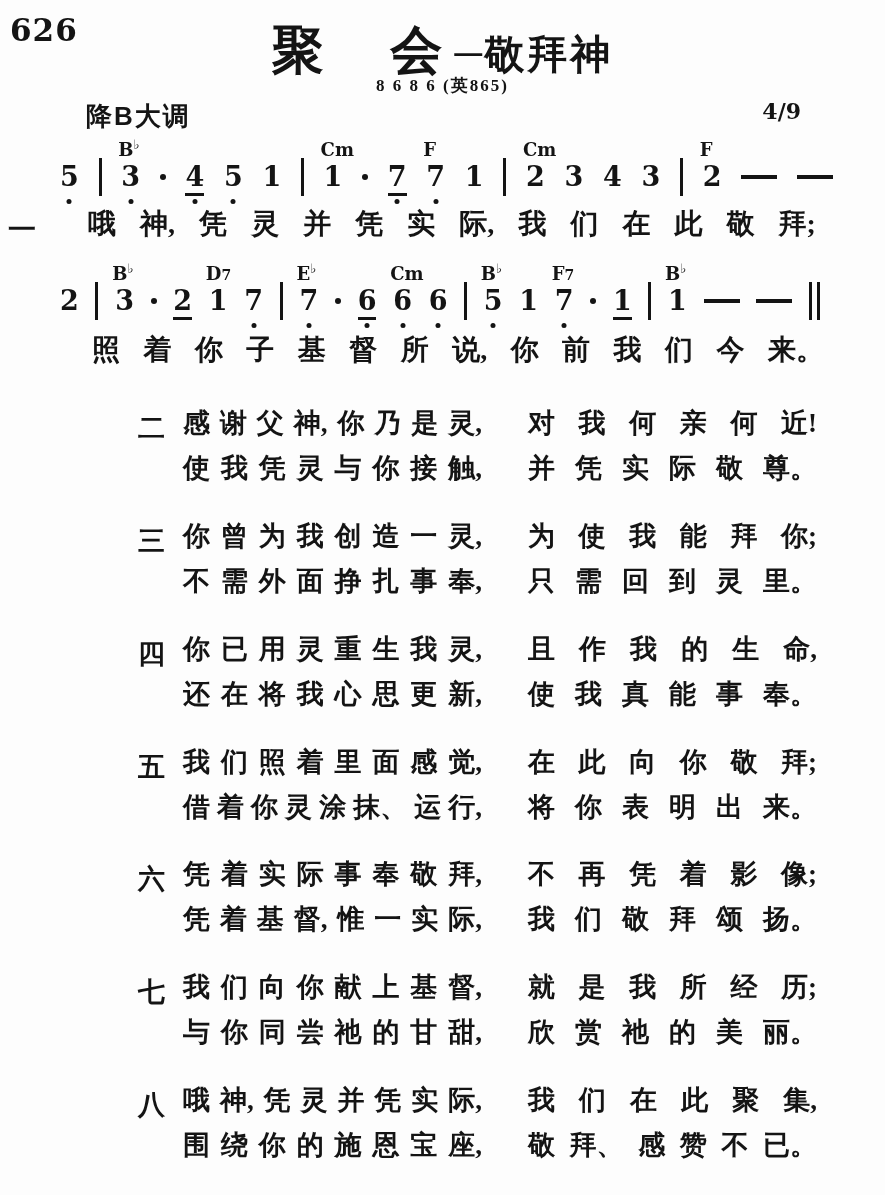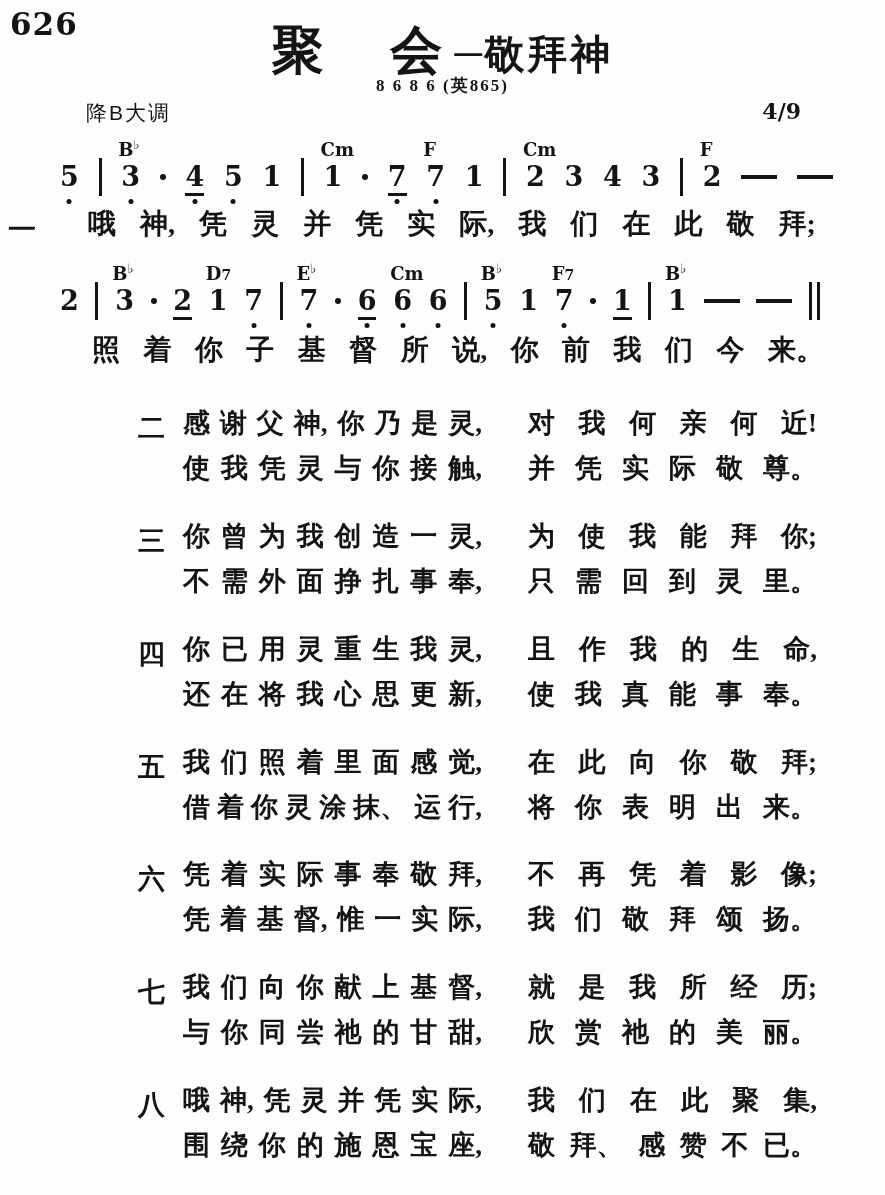--- a/index.html
+++ b/index.html
@@ -1,31 +1,31 @@
 <!DOCTYPE html>
 <html><head>
 <meta charset="utf-8">
 <style>
   html,body { margin:0; padding:0; }
   body {
     width:885px; height:1195px; position:relative; background:#fdfdfd; color:#141414;
     font-family:"Liberation Serif", serif; overflow:hidden;
   }
   
-  .hymn-number { position:absolute; left:10px; top:6px; font-family:"DejaVu Serif", serif;
+  .hymn-number { position:absolute; left:10px; top:12px; font-family:"DejaVu Serif", serif;
     font-weight:bold; font-size:31px; letter-spacing:1px; }
   .title-row { position:absolute; left:0; top:16px; width:885px; text-align:center;
     font-family:"Liberation Sans", sans-serif; font-weight:bold; white-space:nowrap; }
   .title-main { font-size:52px; letter-spacing:26px; }
   .title-dash { font-size:28px; vertical-align:6px; margin-left:-14px; margin-right:2px; }
   .title-sub  { font-size:40px; letter-spacing:3px; }
   .meter-row { position:absolute; left:0; top:74px; width:885px; text-align:center;
     font-weight:bold; font-size:17px; letter-spacing:2px; }
   .key-sig  { position:absolute; left:86px; top:99px; font-family:"Liberation Sans", sans-serif;
-    font-weight:normal; font-size:21px; letter-spacing:2px; }
+    font-weight:bold; font-size:26px; letter-spacing:2px; }
   .time-sig { position:absolute; right:84px; top:98px; font-family:"DejaVu Serif", serif;
     font-weight:bold; font-size:22px; }
   
   .musicline { position:absolute; display:flex; justify-content:space-between;
     align-items:flex-start; height:42px; }
   #music-line-1 { left:60px; top:163px; width:773px; }
   #music-line-2 { left:60px; top:287px; width:760px; }
   .note { position:relative; height:34px; text-align:center; font-family:"DejaVu Serif", serif;
     font-weight:bold; font-size:27px; line-height:1; min-width:18px; }
   .note .num { display:inline-block; line-height:1; }

